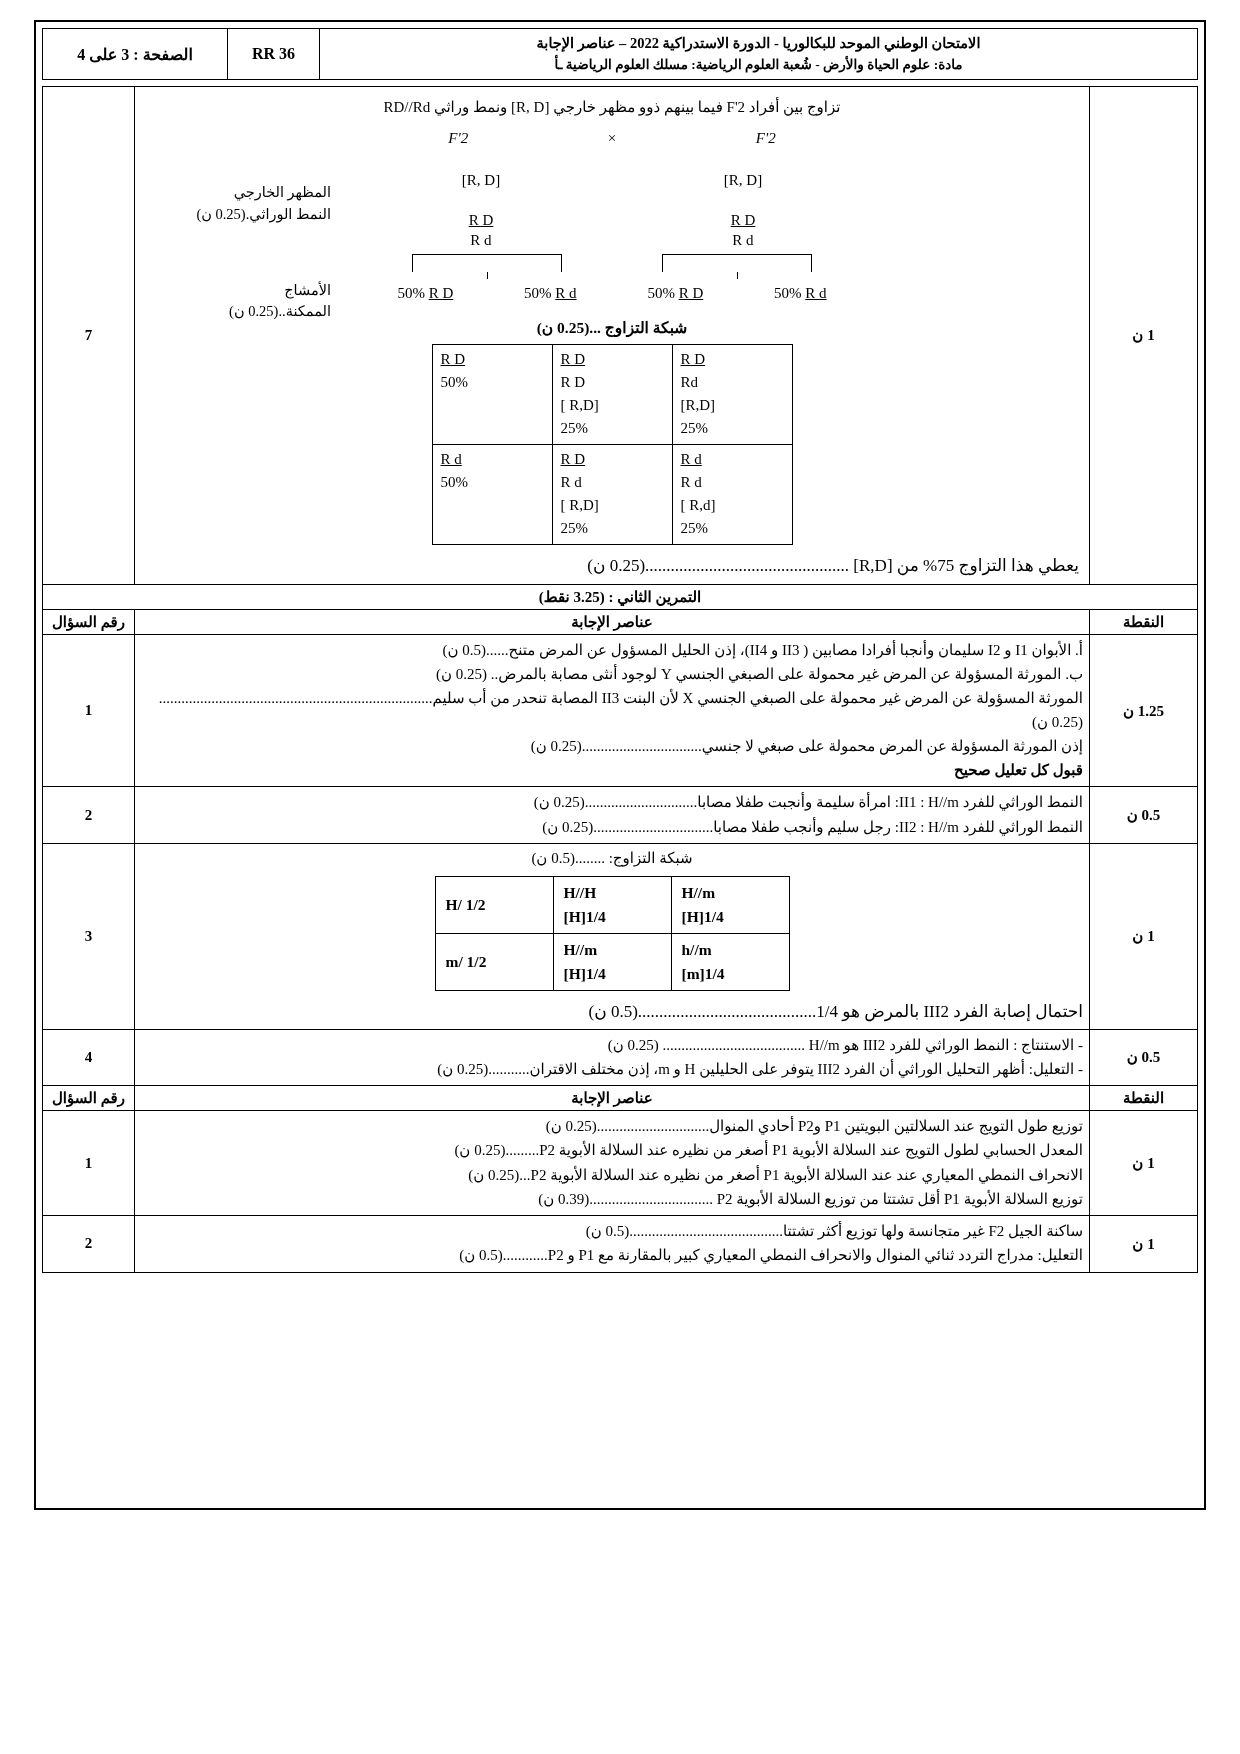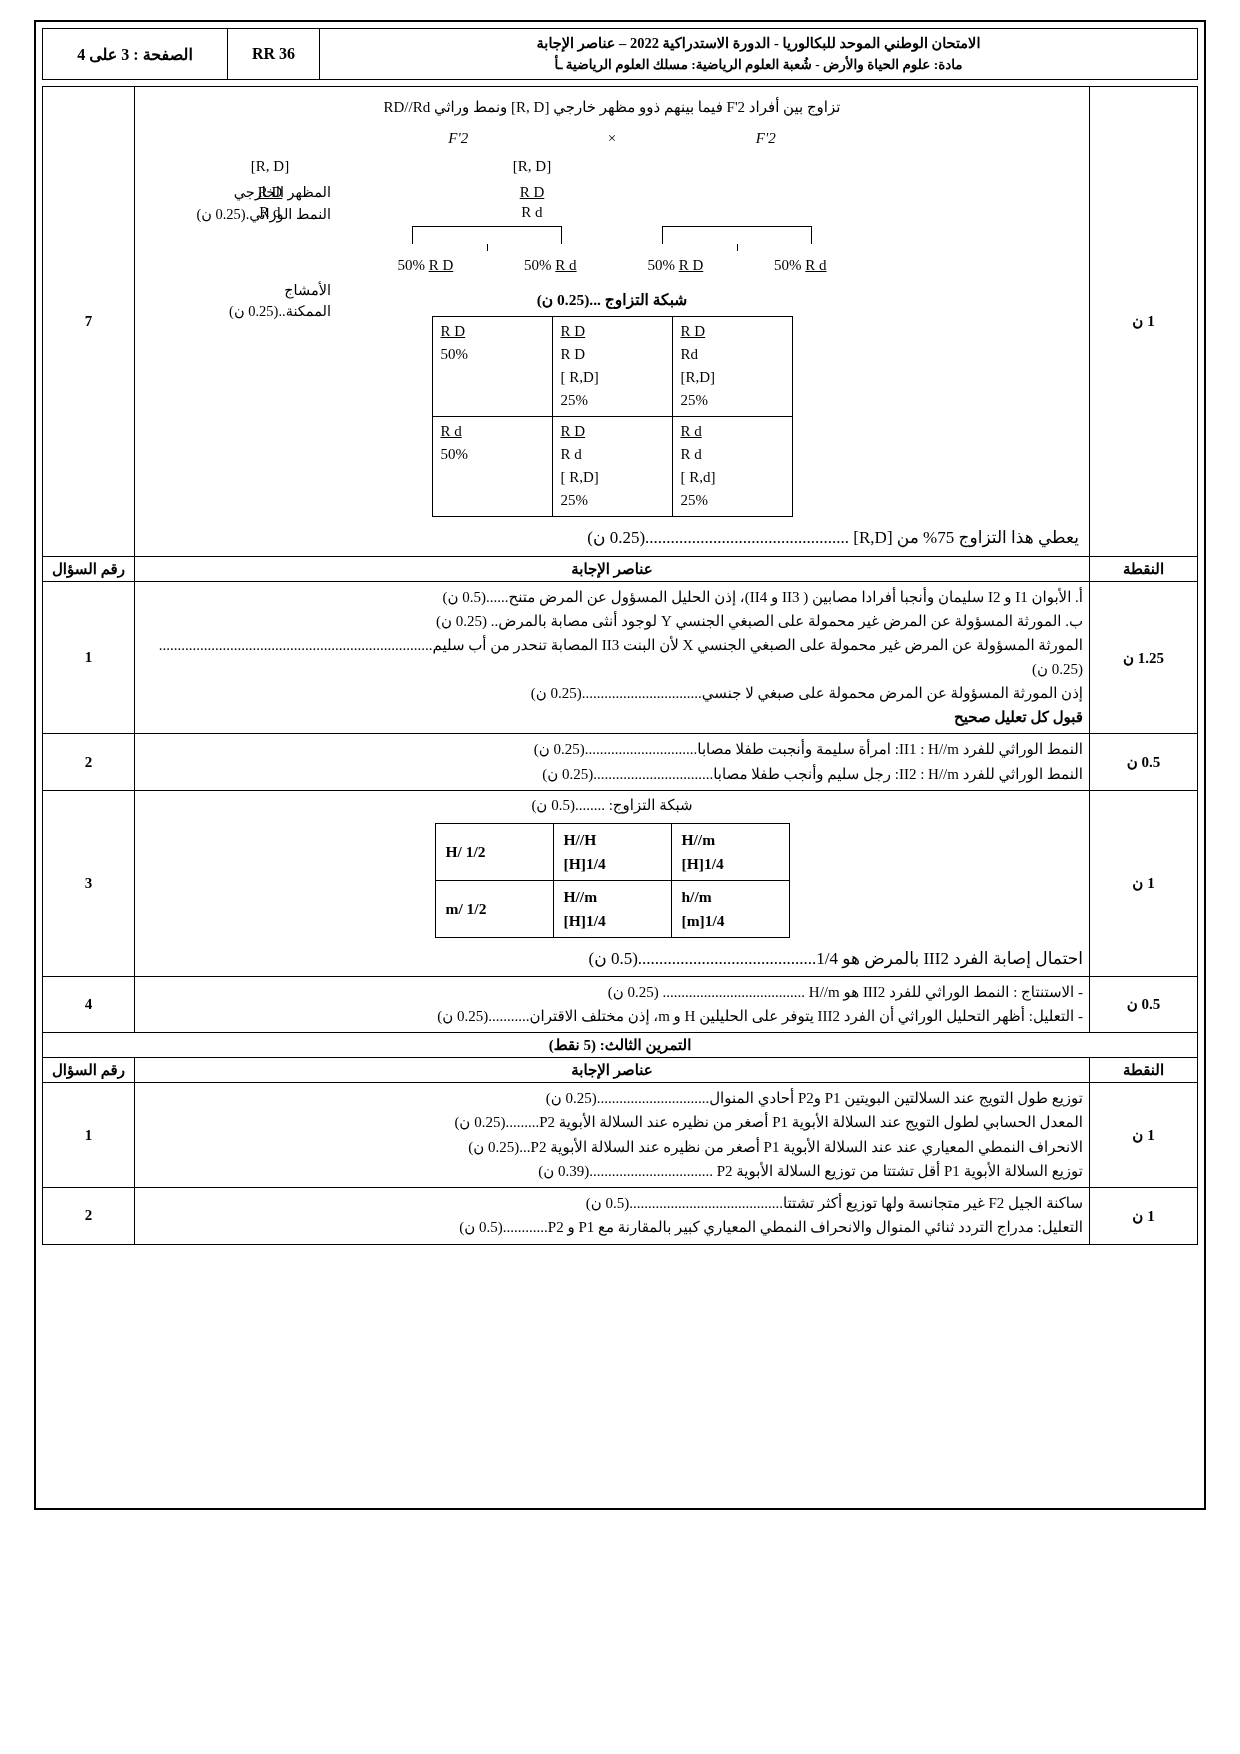--- a/index.html
+++ b/index.html
@@ -66,22 +66,22 @@
   .body-cell { font-size:15px; line-height:1.55; }
   .body-cell p { margin:1px 0; }
   .rtl { direction:rtl; }
   .ltr { direction:ltr; unicode-bidi:embed; }
   
   .cross-wrap { padding:6px 4px 2px 4px; position:relative; }
   .cross-row1 { text-align:center; font-size:15px; margin:8px 0 2px; }
   .f2 { display:inline-block; width:240px; text-align:center; font-style:italic; }
   .times { display:inline-block; width:60px; text-align:center; }
   .gen-row {
-    display:flex; align-items:flex-start; gap:12px;
-    margin-top:4px;
+    display:flex; justify-content:center; align-items:flex-start; gap:12px;
+    margin-top:18px;
   }
   .gen-col { width:250px; text-align:center; }
   .uline { text-decoration:underline; }
   .pheno { font-size:15px; }
   .geno { font-size:15px; line-height:1.35; }
   .labels-right {
     position:absolute; top:40px; left:0; width:190px;
     text-align:right; direction:rtl; font-size:14.5px; line-height:1.5;
   }
   .brackets {
@@ -292,20 +292,23 @@
             </tbody>
                 </table>
 
             <div class="foot-note">يعطي هذا التزاوج 75% من [R,D] ................................................(0.25 ن)</div>
           </div>
 
         </td>
         <td class="num-cell">7</td>
       </tr>
 
+      <tr>
+        <td class="sec-title" colspan="3">التمرين الثاني : (3.25 نقط)</td>
+      </tr>
 
       <tr>
         <td class="colhead">النقطة</td>
         <td class="colhead">عناصر الإجابة</td>
         <td class="colhead">رقم السؤال</td>
       </tr>
 
       <tr>
         <td class="note-cell">1.25 ن</td>
         <td class="body-cell rtl">
@@ -367,23 +370,20 @@
       <tr>
         <td class="note-cell">0.5 ن</td>
         <td class="body-cell rtl">
           <p>- الاستنتاج : النمط الوراثي للفرد III2 هو H//m ...................................... (0.25 ن)</p>
           <p>- التعليل: أظهر التحليل الوراثي أن الفرد III2 يتوفر على الحليلين H و m، إذن مختلف الاقتران...........(0.25 ن)</p>
         </td>
         <td class="num-cell">4</td>
       </tr>
 
       <tr>
-        <td class="sec-title" colspan="3">التمرين الثالث: (5 نقط)</td>
-      </tr>
-      <tr>
         <td class="colhead">النقطة</td>
         <td class="colhead">عناصر الإجابة</td>
         <td class="colhead">رقم السؤال</td>
       </tr>
 
       <tr>
         <td class="note-cell">1 ن</td>
         <td class="body-cell rtl">
           <p>توزيع طول التويج عند السلالتين البويتين P1 وP2 أحادي المنوال..............................(0.25 ن)</p>
           <p>المعدل الحسابي لطول التويج  عند السلالة الأبوية P1 أصغر من  نظيره عند السلالة الأبوية P2.........(0.25 ن)</p>

